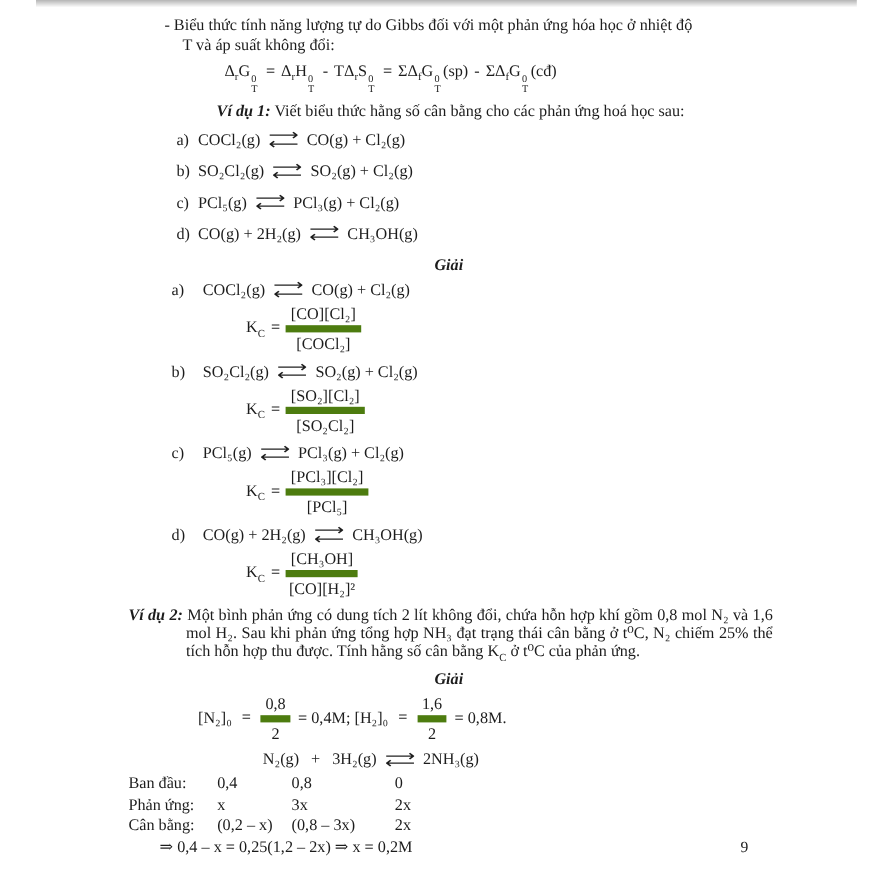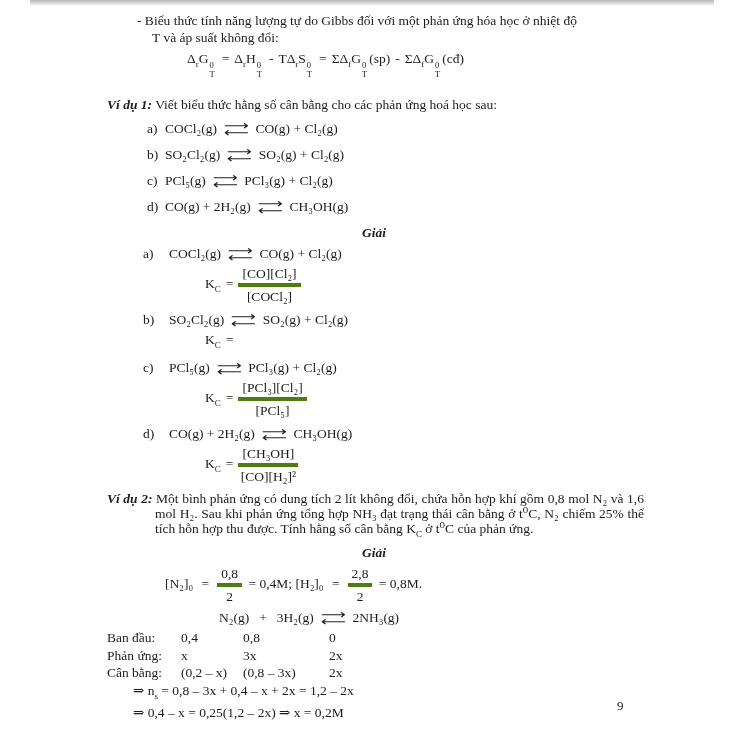--- a/index.html
+++ b/index.html
@@ -19,42 +19,42 @@
   .intro-l2{margin-left:45px;}
 
   .gibbs{margin:4px 0 2px 80px;white-space:nowrap;}
   .gibbs sub,.sol sub,.final sub{font-size:9px;}
   .ss{
     display:inline-flex;flex-direction:column;align-items:flex-start;
     font-size:8.5px;line-height:1.1;vertical-align:-5px;margin:0 2px 0 1px;
   }
   .op{margin:0 5px;}
 
-  .vd-line{margin-top:16px;}
+  .vd-line{margin-top:4px;text-align:center;}
   .vd-label{font-weight:bold;font-style:italic;}
 
   .rxn-list{margin-top:7px;}
   .rxn-row{margin:0 0 9px 40px;white-space:nowrap;}
   .rxn-label{display:inline-block;min-width:18px;}
 
   .eqa{
     display:inline-flex;flex-direction:column;justify-content:center;
     vertical-align:middle;margin:0 10px;transform:scaleX(1.35);
     font-family:"DejaVu Sans",sans-serif;font-size:13px;color:#1c1c1c;
   }
   .eqa .ar,.eqa .al{display:block;line-height:6.5px;height:6.5px;}
 
   .giai{font-weight:bold;font-style:italic;margin:2px 0 4px 255px;}
 
   .sol-rxn{margin-left:36px;white-space:nowrap;}
   .sol-rxn .rxn-label{min-width:26px;}
   .sol-kc{margin:3px 0 6px 98px;white-space:nowrap;}
   .kc sub{font-size:9px;}
   .frac{display:inline-block;vertical-align:middle;text-align:center;}
-  .frac .num{display:block;border-bottom:4px solid #4d7c0f;padding:0 4px 1px;}
+  .frac .num{display:block;border-bottom:6px solid #4d7c0f;padding:0 4px 1px;}
   .frac .den{display:block;padding-top:1px;}
 
   .vd2{margin-top:4px;text-align:justify;padding-left:48px;text-indent:-48px;line-height:15px;}
 
   .conc-line{margin:4px 0 2px 58px;white-space:nowrap;}
   .conc-line .frac{margin:0 3px;}
 
   .main-eq{margin:4px 0 3px 112px;white-space:nowrap;}
   .main-eq .plus{margin:0 10px;}
 
@@ -145,21 +145,21 @@
   </div>
 
   <div class="sol">
     <div class="sol-rxn">
       <span class="rxn-label">b)</span><span>SO₂Cl₂(g)</span><span class="eqa">
           <span class="ar">⟶</span>
           <span class="al">⟵</span>
         </span><span>SO₂(g) + Cl₂(g)</span>
     </div>
     <div class="sol-kc">
-      <span class="kc"><span>K</span><sub>C</sub></span><span class="op">=</span>
+      <span class="kc"><span>K</span><sub>C</sub></span><span class="op">=</span><span class="frac"><span class="num">[SO₂][Cl₂]</span><span class="den">[SO₂Cl₂]</span></span>
     </div>
   </div>
 
   <div class="sol">
     <div class="sol-rxn">
       <span class="rxn-label">c)</span><span>PCl₅(g)</span><span class="eqa">
           <span class="ar">⟶</span>
           <span class="al">⟵</span>
         </span><span>PCl₃(g) + Cl₂(g)</span>
     </div>
@@ -184,21 +184,21 @@
     <span class="vd-label">Ví dụ 2:</span><span> Một bình phản ứng có dung tích 2 lít không đổi, chứa hỗn hợp khí gồm 0,8 mol N₂ và 1,6 mol H₂. Sau khi phản ứng tổng hợp NH₃ đạt trạng thái cân bằng ở t⁰C, N₂ chiếm 25% thể tích hỗn hợp thu được. Tính hằng số cân bằng </span><span class="kc"><span>K</span><sub>C</sub></span><span> ở t⁰C của phản ứng.</span>
   </div>
 
   <div class="giai">Giải</div>
 
   <div class="conc-line">
     <span>[N₂]₀</span>
     <span class="op">=</span><span class="frac"><span class="num">0,8</span><span class="den">2</span></span>
     <span>= 0,4M;</span>
     <span>[H₂]₀</span>
-    <span class="op">=</span><span class="frac"><span class="num">2,8</span><span class="den">2</span></span>
+    <span class="op">=</span><span class="frac"><span class="num">1,6</span><span class="den">2</span></span>
     <span>= 0,8M.</span>
   </div>
 
   <div class="main-eq">
     <span>N₂(g)</span><span class="plus">+</span><span>3H₂(g)</span><span class="eqa">
         <span class="ar">⟶</span>
         <span class="al">⟵</span>
       </span><span>2NH₃(g)</span>
   </div>
 
@@ -216,20 +216,17 @@
       <span class="ice-c3">2x</span>
     </div>
     <div class="ice-row">
       <span class="ice-label">Cân bằng:</span>
       <span class="ice-c1">(0,2 – x)</span>
       <span class="ice-c2">(0,8 – 3x)</span>
       <span class="ice-c3">2x</span>
     </div>
   </div>
 
-  <div class="final">
-    <span>⇒ n</span><sub>s</sub><span> = 0,8 – 3x + 0,4 – x + 2x  = 1,2 – 2x</span>
-  </div>
   <div class="final">⇒  0,4 – x =  0,25(1,2 – 2x) ⇒ x = 0,2M</div>
 
 </div>
 
 <div class="pageno">9</div>
 
 </body></html>

